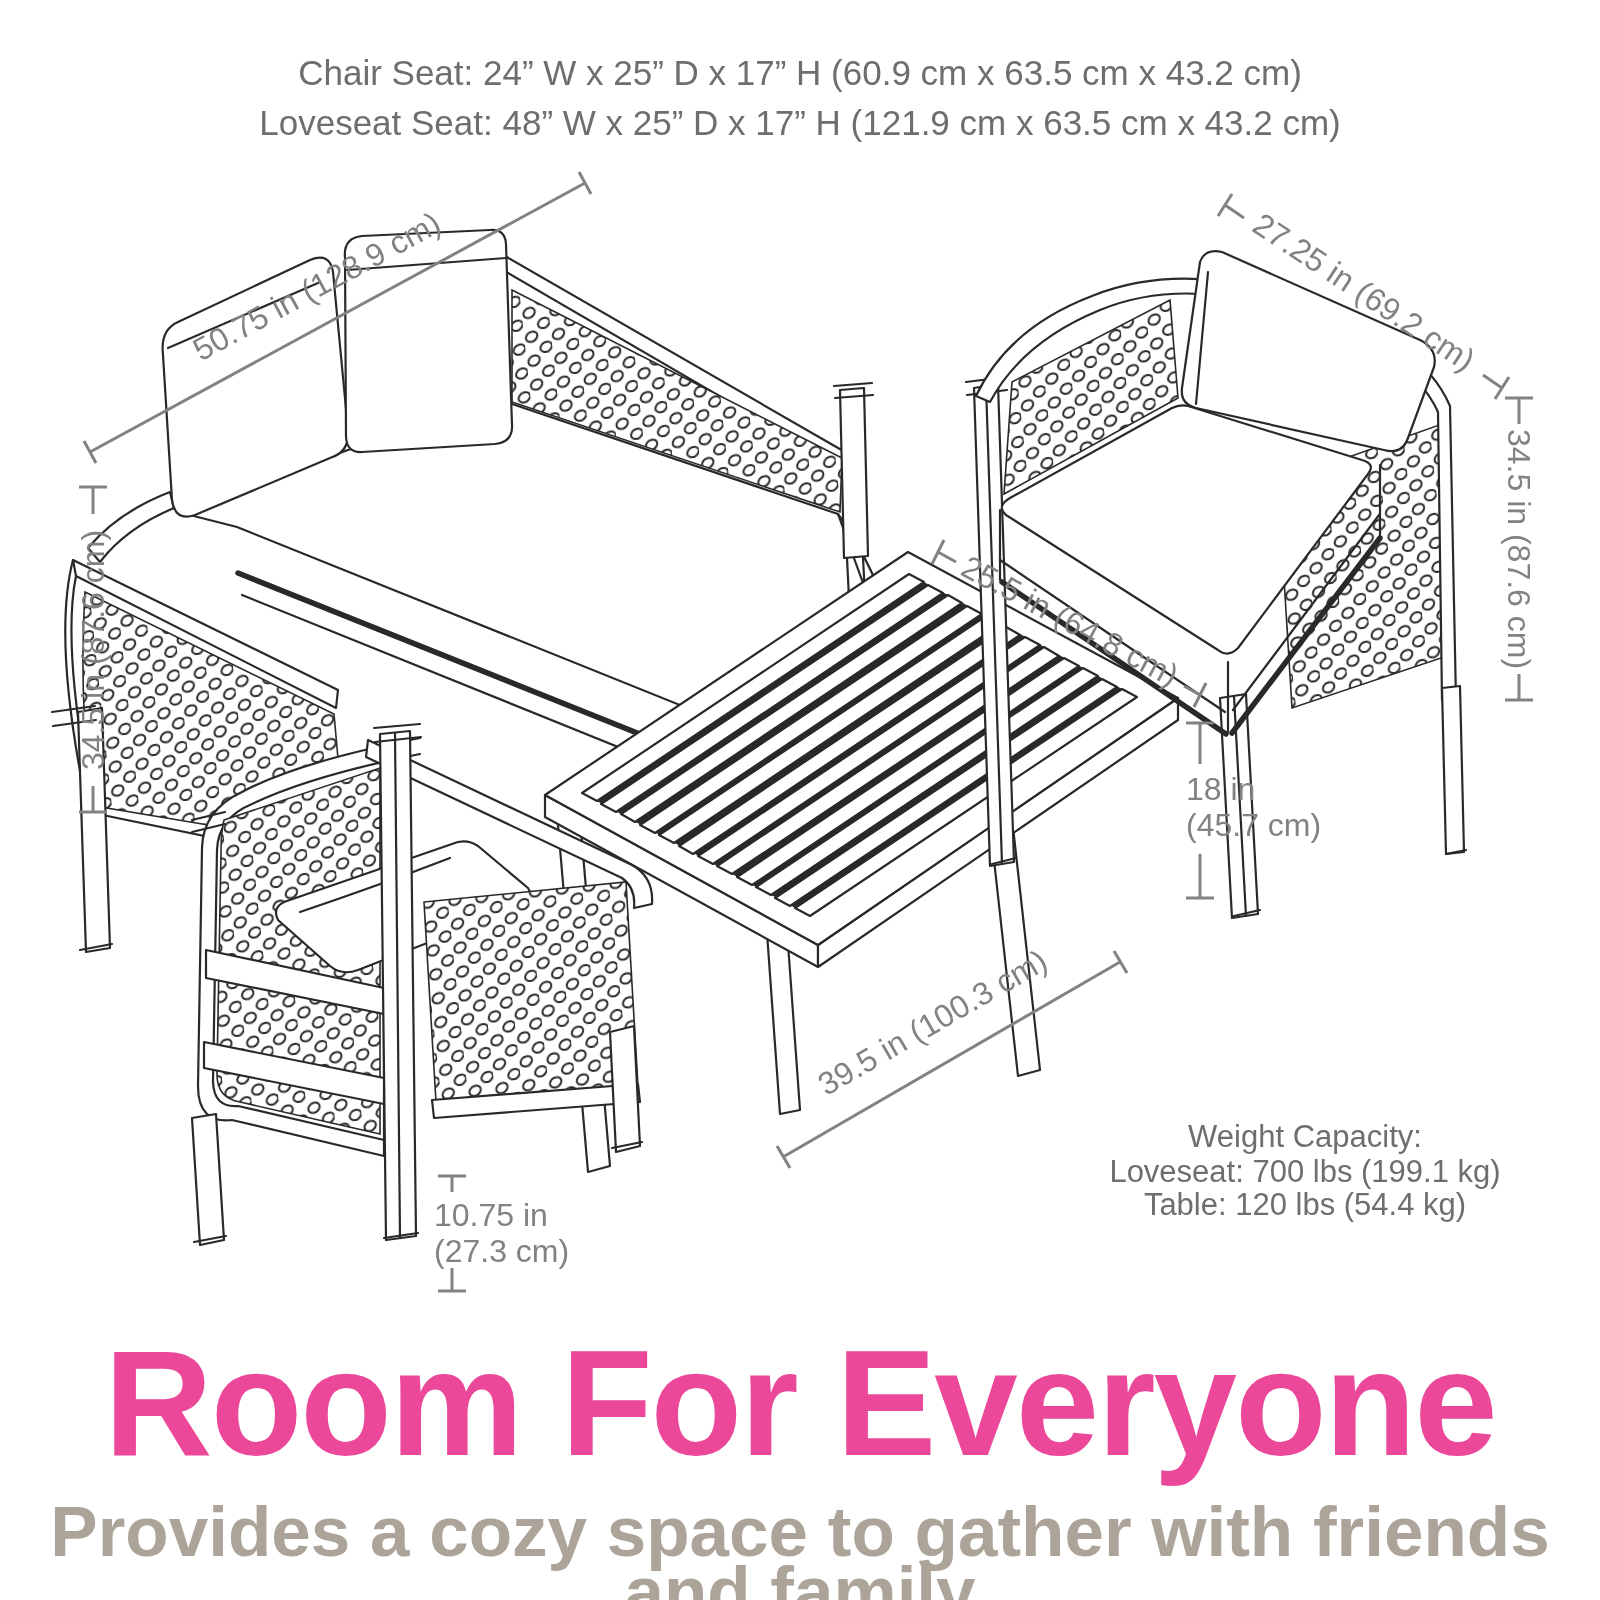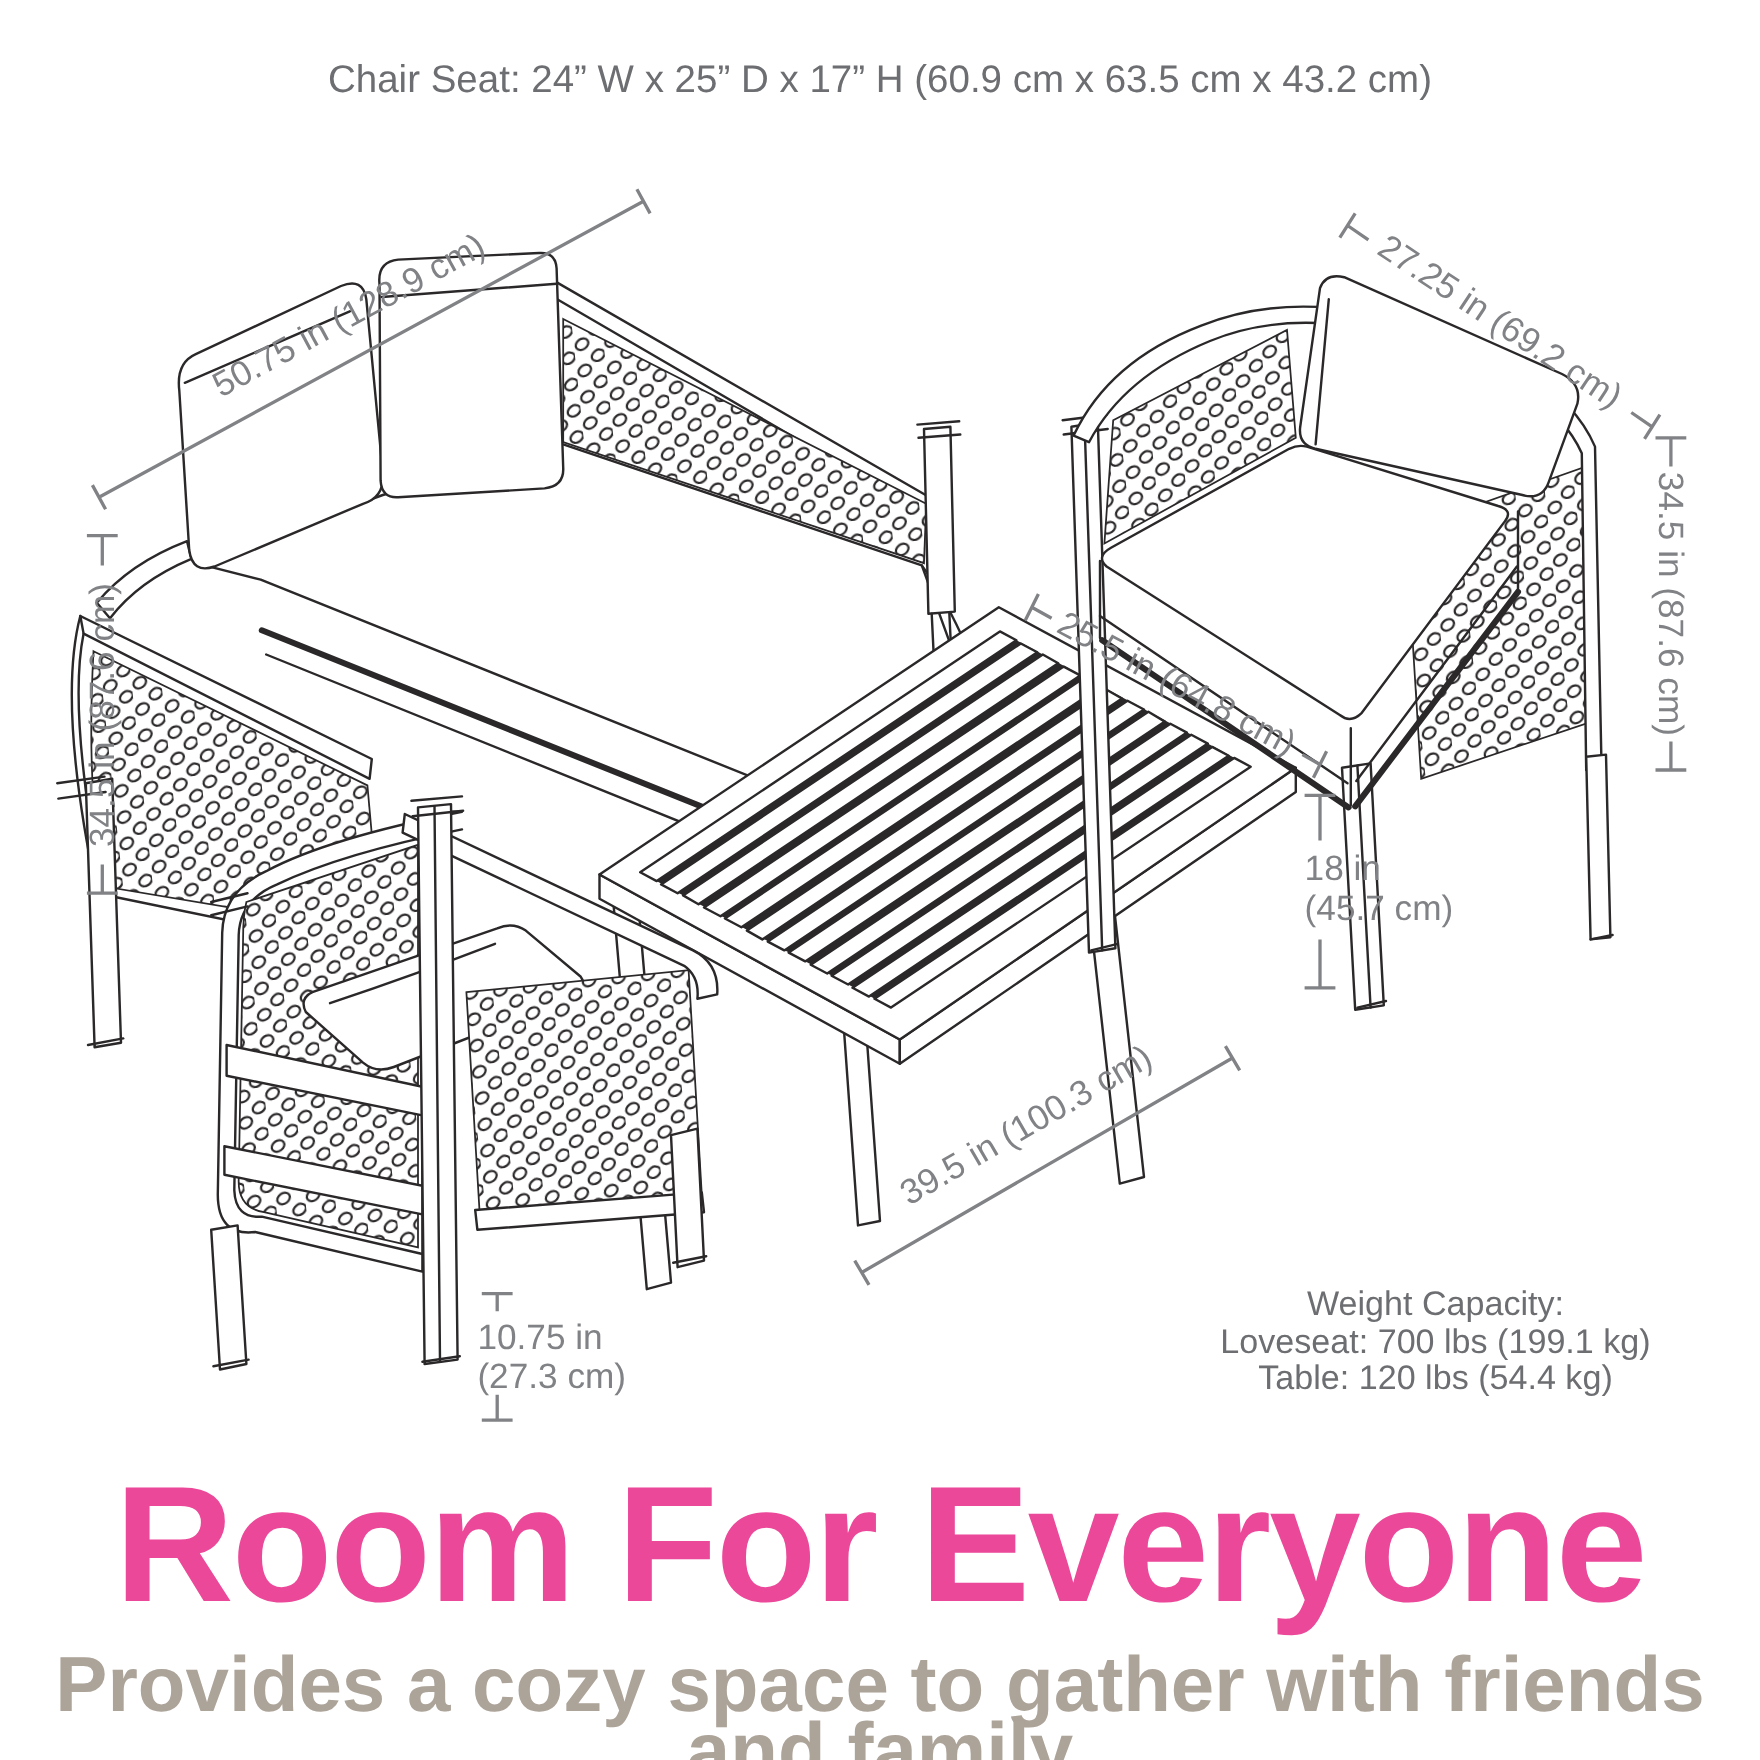--- a/index.html
+++ b/index.html
@@ -3,39 +3,40 @@
 <meta charset="utf-8">
 <style>
   html,body{margin:0;padding:0;background:#fff;}
   .canvas{position:relative;width:1600px;height:1600px;background:#fff;overflow:hidden;
           font-family:"Liberation Sans", sans-serif;padding-left:44px;}
   .spec{position:absolute;top:48px;left:0;width:1600px;text-align:center;
         color:#6d6e71;font-size:35px;line-height:50px;font-weight:400;}
   .diagram-svg{position:absolute;left:0;top:0;width:1600px;height:1600px;}
   .weight{position:absolute;top:1120px;left:1055px;width:500px;text-align:center;
           color:#6d6e71;font-size:31px;line-height:33px;font-weight:400;}
-  .weight .wc-title{margin-bottom:2px;margin-top:48px;}
+  .weight .wc-title{margin-bottom:2px;}
   .footer-title{position:absolute;top:1318px;left:0;width:1600px;text-align:center;
           color:#ec4899;font-size:150px;font-weight:700;letter-spacing:-2px;line-height:170px;}
   .footer-sub{position:absolute;top:1502px;left:0;width:1600px;text-align:center;
           color:#aca399;font-size:71px;font-weight:700;line-height:60px;}
   .art{stroke:#2b2829;stroke-width:2.2;fill:none;stroke-linecap:round;stroke-linejoin:round;}
   .artw{stroke:#2b2829;stroke-width:2.2;fill:#ffffff;stroke-linecap:round;stroke-linejoin:round;}
   .cane{fill:url(#cane);stroke:#2b2829;stroke-width:1.6;}
   .thick{stroke:#2b2829;stroke-width:5.5;fill:none;stroke-linecap:round;}
   .dim{stroke:#808285;stroke-width:3;fill:none;stroke-linecap:butt;}
   .dimtxt{fill:#808285;font-size:32px;font-family:"Liberation Sans",sans-serif;}
 </style>
 </head>
 <body>
 
 <div class="canvas">
 
   <div class="spec">
     <div>Chair Seat: 24” W x 25” D x 17” H (60.9 cm x 63.5 cm x 43.2 cm)</div>
+    <div>Loveseat Seat: 48” W x 25” D x 17” H (121.9 cm x 63.5 cm x 43.2 cm)</div>
   </div>
 
   <svg class="diagram-svg" viewBox="0 0 1600 1600">
     <defs>
       <pattern id="cane" width="27" height="24" patternUnits="userSpaceOnUse" patternTransform="rotate(-6)">
         <rect width="27" height="24" fill="#ffffff"></rect>
         <ellipse cx="7.5" cy="6.5" rx="6.2" ry="4.7" fill="#ffffff" stroke="#2b2829" stroke-width="2" transform="rotate(-30 7.5 6.5)"></ellipse>
         <ellipse cx="21" cy="18" rx="6.2" ry="4.7" fill="#ffffff" stroke="#2b2829" stroke-width="2" transform="rotate(-30 21 18)"></ellipse>
       </pattern>
     </defs>

